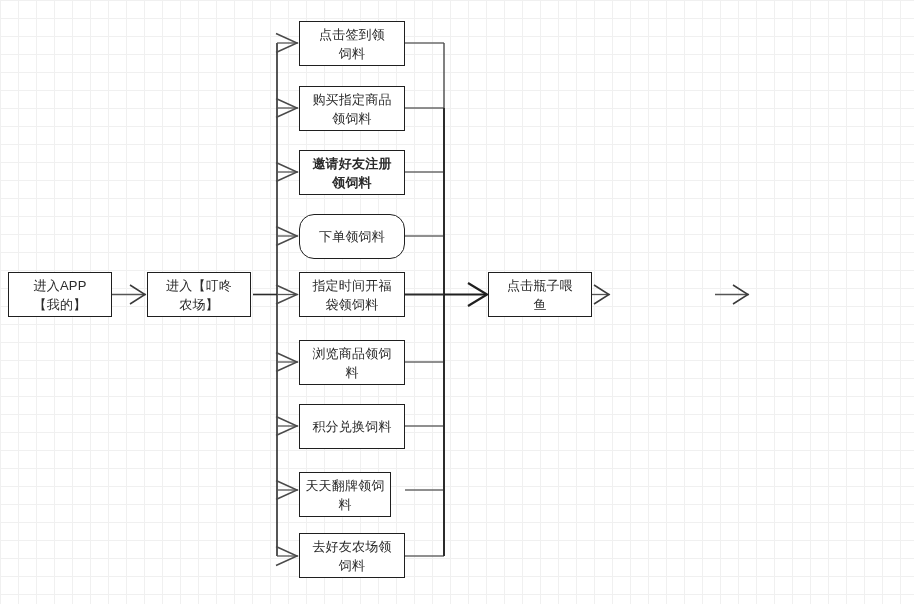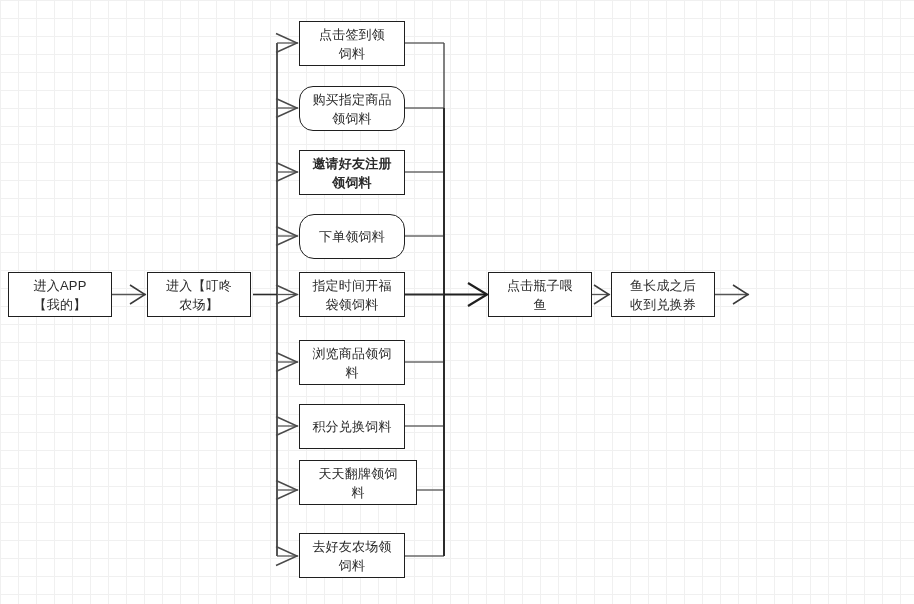--- a/index.html
+++ b/index.html
@@ -118,33 +118,31 @@
     </g>
   </svg>
 
   <div class="node" style="left:8px;   top:272px; width:104px; height:45px;">进入APP
 【我的】</div>
   <div class="node" style="left:147px; top:272px; width:104px; height:45px;">进入【叮咚
 农场】</div>
 
   <div class="node" style="left:299px; top:21px;  width:106px; height:45px;">点击签到领
 饲料</div>
-  <div class="node" style="left:299px; top:86px;  width:106px; height:45px;border-radius:14px;">购买指定商品
+  <div class="node" style="left:299px; top:86px;  width:106px; height:45px;">购买指定商品
 领饲料</div>
   <div class="node" style="left:299px; top:150px; width:106px; height:45px;font-weight:bold;">邀请好友注册
 领饲料</div>
   <div class="node" style="left:299px; top:214px; width:106px; height:45px;border-radius:15px;">下单领饲料</div>
   <div class="node" style="left:299px; top:272px; width:106px; height:45px;">指定时间开福
 袋领饲料</div>
   <div class="node" style="left:299px; top:340px; width:106px; height:45px;">浏览商品领饲
 料</div>
   <div class="node" style="left:299px; top:404px; width:106px; height:45px;">积分兑换饲料</div>
-  <div class="node" style="left:299px; top:460px; width:118px; height:45px;">天天翻牌领饲
+  <div class="node" style="left:299px; top:472px; width:92px; height:45px;">天天翻牌领饲
 料</div>
   <div class="node" style="left:299px; top:533px; width:106px; height:45px;">去好友农场领
 饲料</div>
 
   <div class="node" style="left:488px; top:272px; width:104px; height:45px;">点击瓶子喂
 鱼</div>
-  <div class="node" style="left:611px; top:272px; width:104px; height:45px;">鱼长成之后
-收到兑换券</div>
 
 </div>
 
 </body></html>

